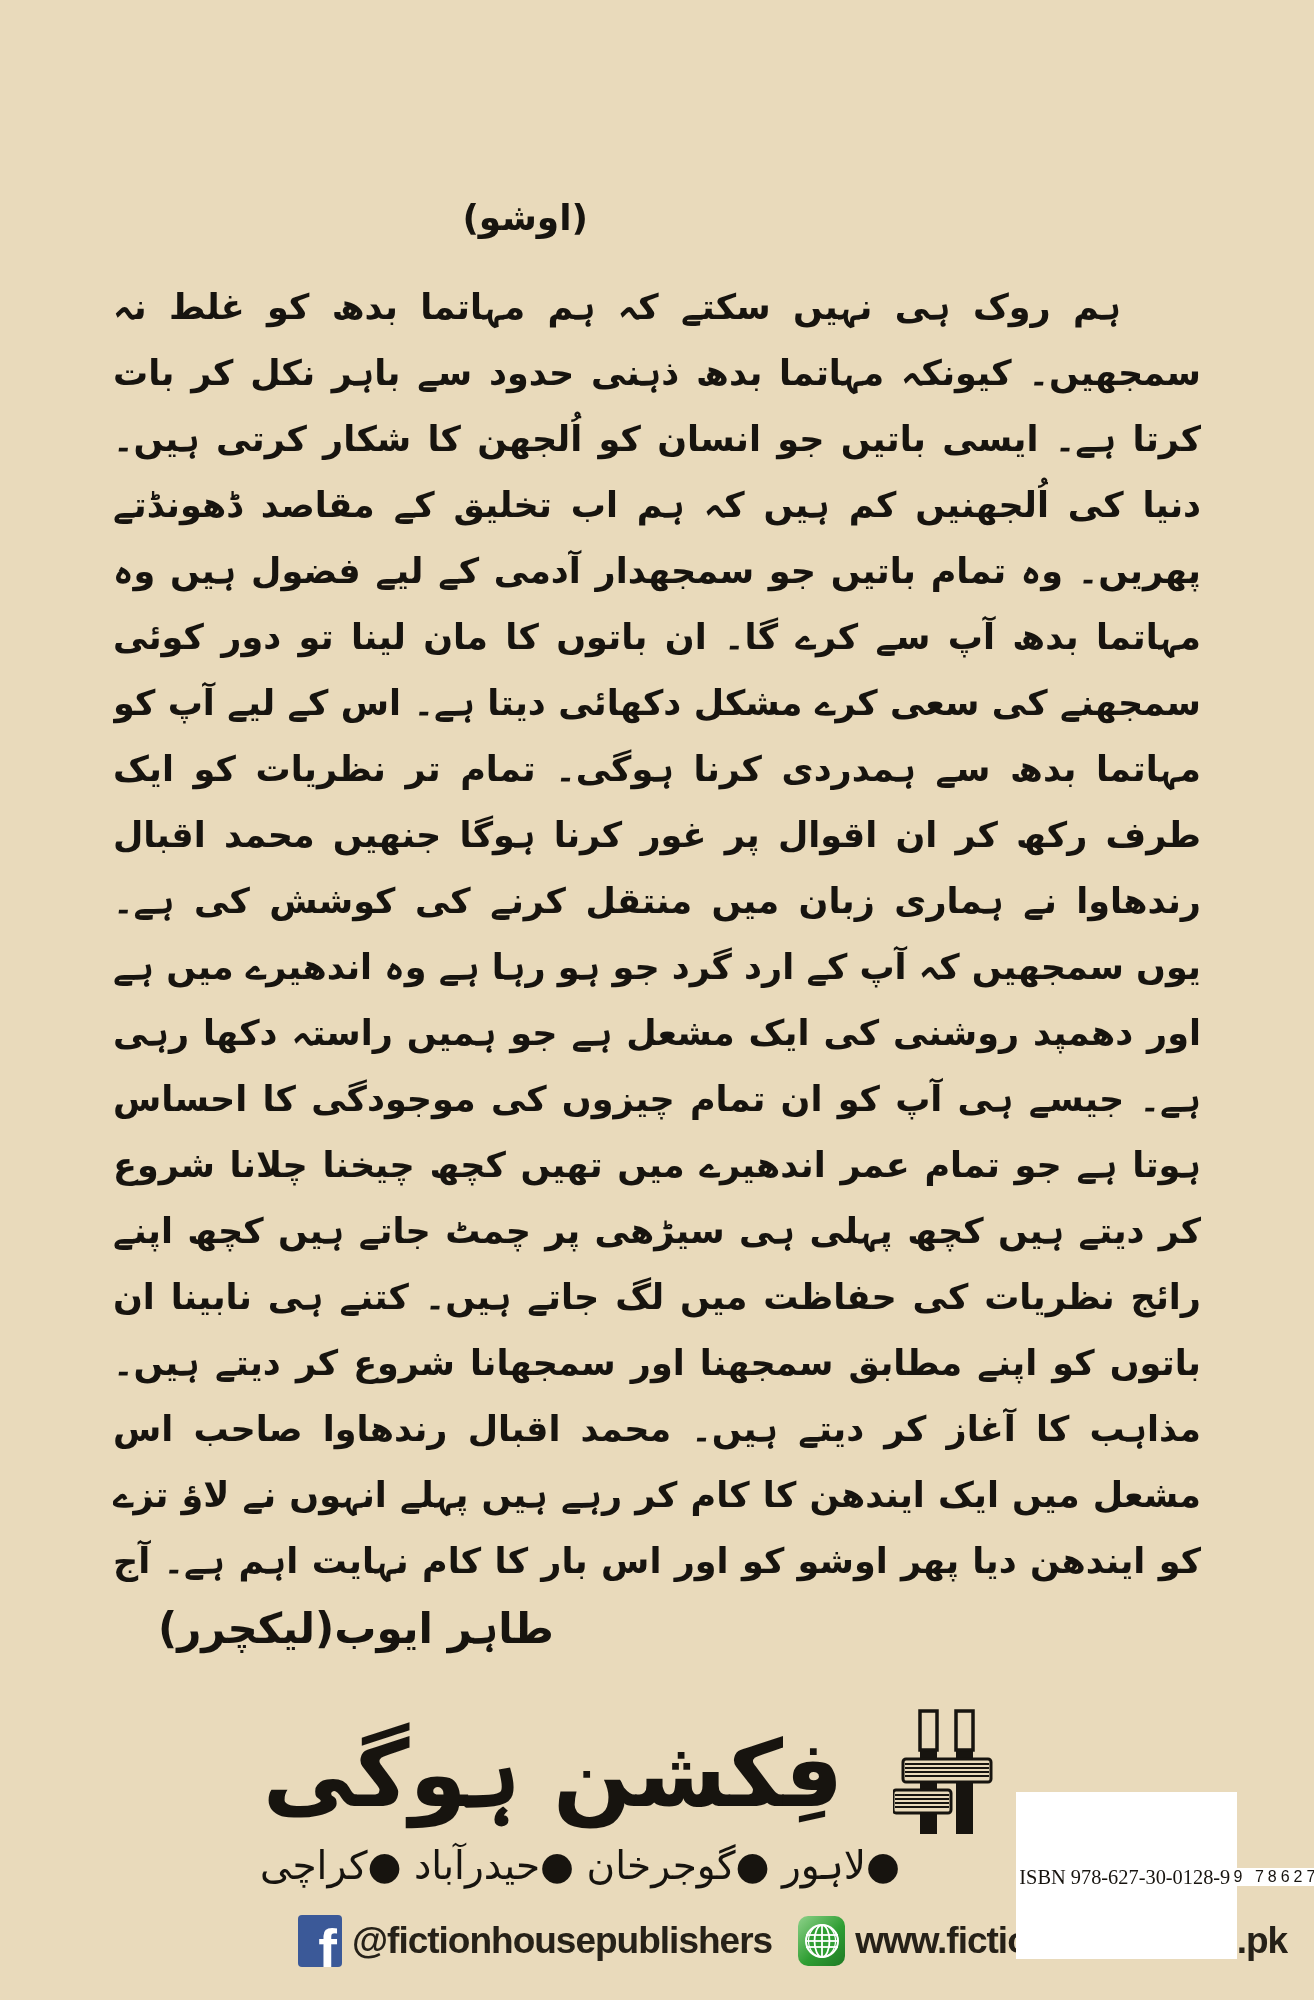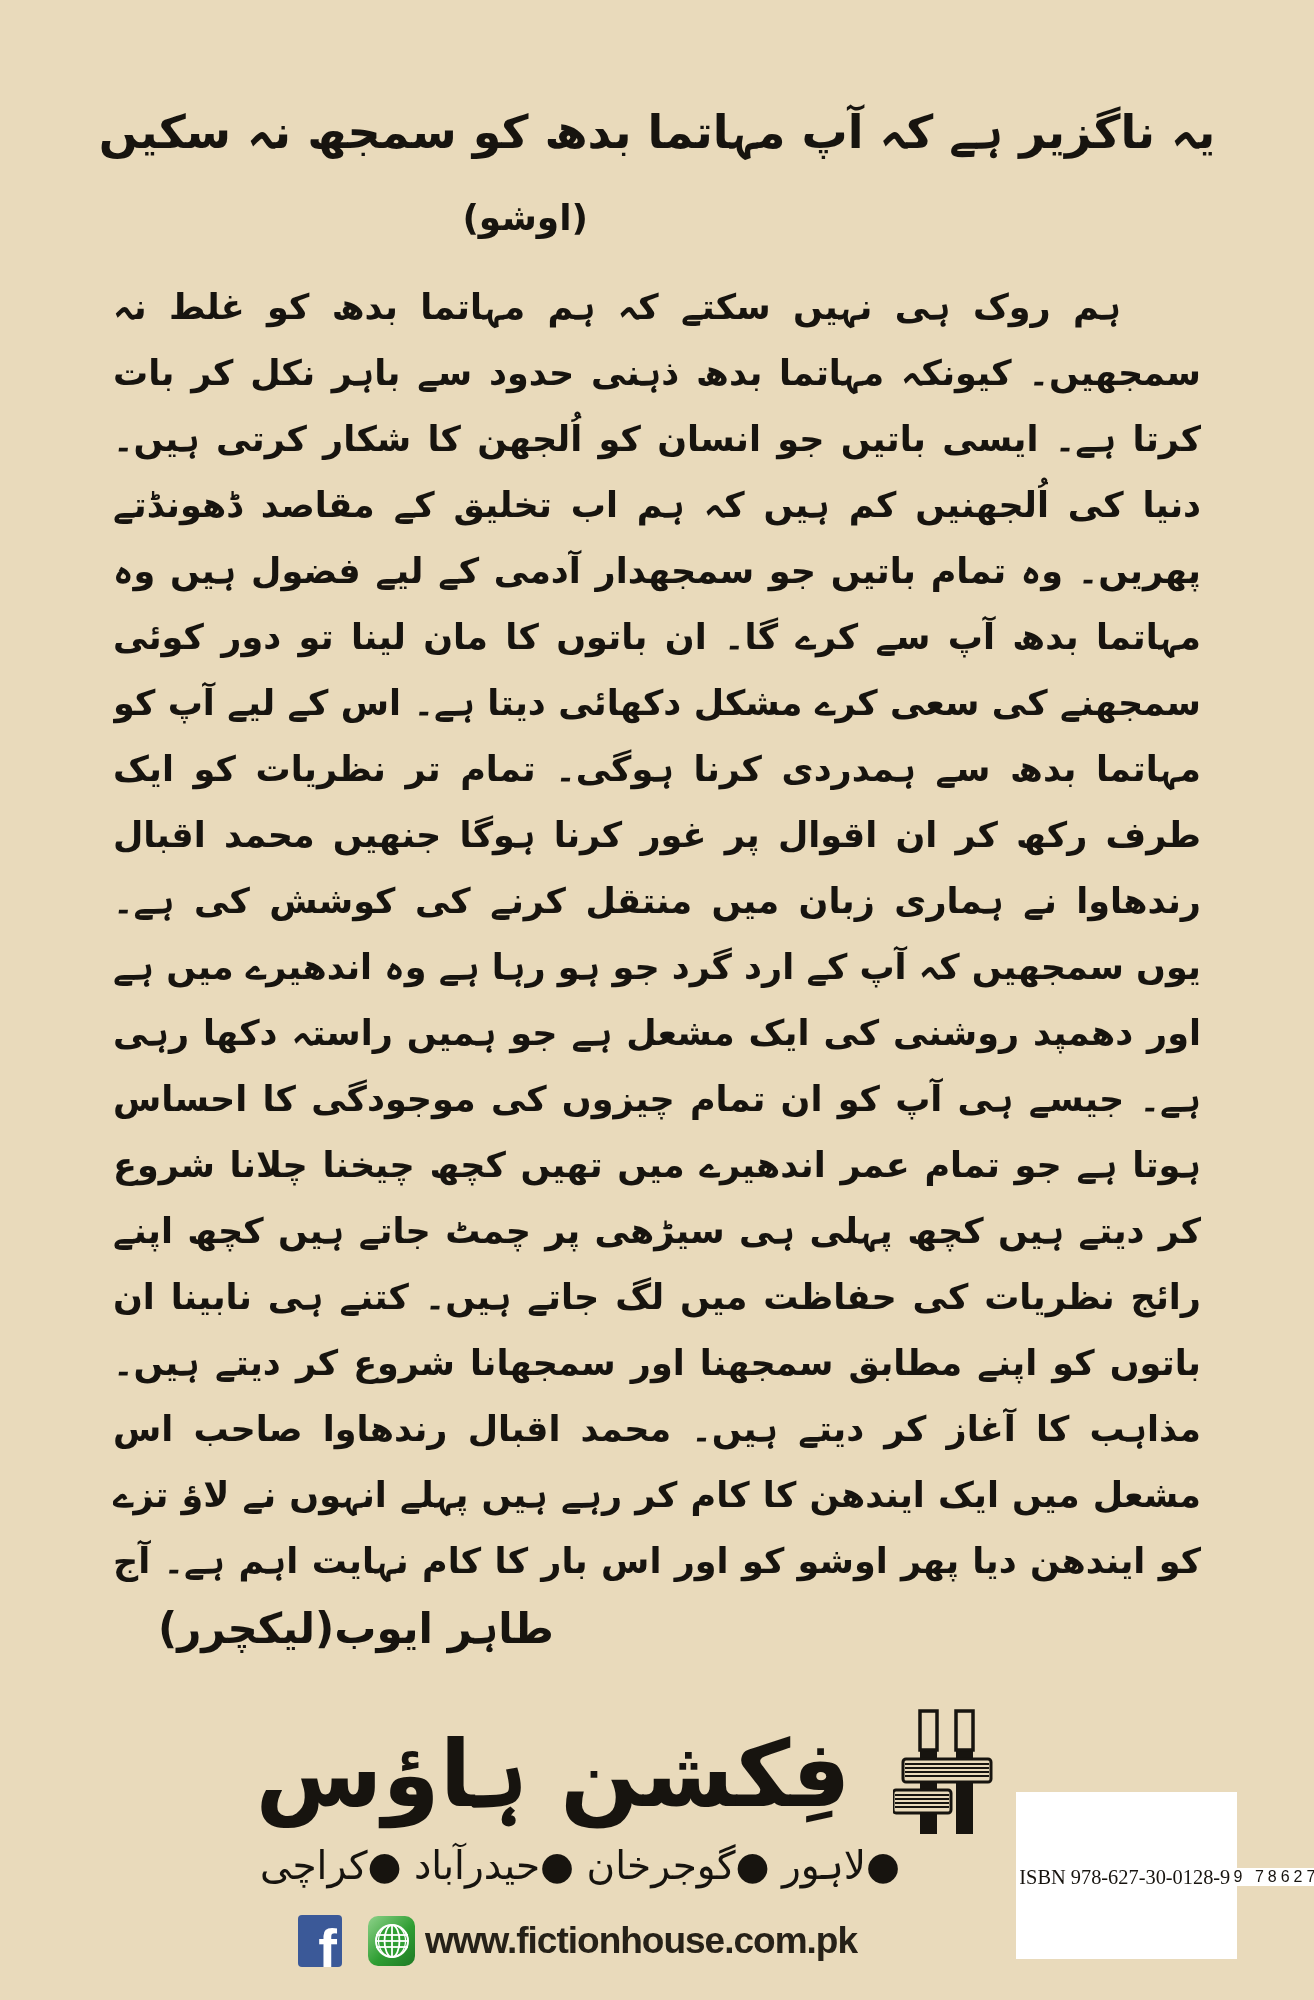--- a/index.html
+++ b/index.html
@@ -83,30 +83,29 @@
     font-family:"Liberation Sans",sans-serif;
     font-size:16px;font-weight:normal;letter-spacing:4px;
     background:#fff;margin-top:2px;white-space:nowrap;
   }
 </style>
 </head>
 <body>
 
 <div class="cover">
 
-  <div class="heading">یہ ناگزیر ہے کہ آپ مہاتما بدھ کو سمجھ نہ سکیں</div>
   <div class="osho">(اوشو)</div>
 
   <div class="blurb">
     <p>ہم روک ہی نہیں سکتے کہ ہم مہاتما بدھ کو غلط نہ سمجھیں۔ کیونکہ مہاتما بدھ ذہنی حدود سے باہر نکل کر بات کرتا ہے۔ ایسی باتیں جو انسان کو اُلجھن کا شکار کرتی ہیں۔ دنیا کی اُلجھنیں کم ہیں کہ ہم اب تخلیق کے مقاصد ڈھونڈتے پھریں۔ وہ تمام باتیں جو سمجھدار آدمی کے لیے فضول ہیں وہ مہاتما بدھ آپ سے کرے گا۔ ان باتوں کا مان لینا تو دور کوئی سمجھنے کی سعی کرے مشکل دکھائی دیتا ہے۔ اس کے لیے آپ کو مہاتما بدھ سے ہمدردی کرنا ہوگی۔ تمام تر نظریات کو ایک طرف رکھ کر ان اقوال پر غور کرنا ہوگا جنھیں محمد اقبال رندھاوا نے ہماری زبان میں منتقل کرنے کی کوشش کی ہے۔ یوں سمجھیں کہ آپ کے ارد گرد جو ہو رہا ہے وہ اندھیرے میں ہے اور دھمپد روشنی کی ایک مشعل ہے جو ہمیں راستہ دکھا رہی ہے۔ جیسے ہی آپ کو ان تمام چیزوں کی موجودگی کا احساس ہوتا ہے جو تمام عمر اندھیرے میں تھیں کچھ چیخنا چلانا شروع کر دیتے ہیں کچھ پہلی ہی سیڑھی پر چمٹ جاتے ہیں کچھ اپنے رائج نظریات کی حفاظت میں لگ جاتے ہیں۔ کتنے ہی نابینا ان باتوں کو اپنے مطابق سمجھنا اور سمجھانا شروع کر دیتے ہیں۔ مذاہب کا آغاز کر دیتے ہیں۔ محمد اقبال رندھاوا صاحب اس مشعل میں ایک ایندھن کا کام کر رہے ہیں پہلے انہوں نے لاؤ تزے کو ایندھن دیا پھر اوشو کو اور اس بار کا کام نہایت اہم ہے۔ آج کا ترقی یافتہ انسان اپنی منطق اور سائنسی نتائج کی دلیل کے ساتھ کھڑا ہے۔ مگر اس مشینی ترقی میں بنیادی سوالات کا جواب ڈھونڈتا ہوا انسان اندھیر نگری میں پہنچ جاتا ہے تو مہاتما بدھ کھڑکی کھولتا ہے اور کھلا آسمان نظر آتا ہے۔ یہ کتاب کسی راز سے پردہ نہیں اُٹھا پائے گی۔ لیکن یہ کتاب نابینا افراد کو روشنی ضرور فراہم کرے گی۔ خیالات جب تمام لوازمات کے ساتھ ایک مرکز پر اکھٹے ہو جائیں تو کیسی روشنی ہوگی؟</p>
 
   </div>
   <div class="reviewer">طاہر ایوب(لیکچرر)</div>
 
-  <div class="logo-text">فِکشن ہاؤس</div>
+  <div class="logo-text">فِکشن ہوگی</div>
 
   <div class="logo-mark">
     <svg width="102" height="130" viewBox="0 0 102 130" xmlns="http://www.w3.org/2000/svg">
 
       <rect x="27" y="42" width="17" height="84" fill="#17140f"></rect>
       <rect x="63" y="42" width="17" height="84" fill="#17140f"></rect>
 
       <g>
         <rect x="10" y="51" width="88" height="23" rx="3" fill="#e9dabb" stroke="#17140f" stroke-width="3"></rect>
         <line x1="12" y1="56" x2="96" y2="56" stroke="#17140f" stroke-width="2"></line>
@@ -127,20 +126,21 @@
       <rect x="63" y="3" width="17" height="39" fill="none" stroke="#17140f" stroke-width="3.5"></rect>
     </svg>
   </div>
 
   <div class="cities">●لاہور ●گوجرخان ●حیدرآباد ●کراچی</div>
 
   <div class="social-row">
     <div class="fb-badge">
         <span>f</span>
       </div>
+    <div>@fictionhousepublishers</div>
     <div class="social-gap"></div>
     <div class="globe-badge">
       <svg width="38" height="38" viewBox="0 0 38 38" xmlns="http://www.w3.org/2000/svg">
         <circle cx="19" cy="19" r="16" fill="#2f9e33" stroke="#ffffff" stroke-width="2"></circle>
         <ellipse cx="19" cy="19" rx="7.5" ry="16" fill="none" stroke="#ffffff" stroke-width="1.8"></ellipse>
         <ellipse cx="19" cy="19" rx="13.5" ry="16" fill="none" stroke="#ffffff" stroke-width="1.2"></ellipse>
         <line x1="3" y1="13" x2="35" y2="13" stroke="#ffffff" stroke-width="1.8"></line>
         <line x1="3" y1="19" x2="35" y2="19" stroke="#ffffff" stroke-width="1.8"></line>
         <line x1="3" y1="25" x2="35" y2="25" stroke="#ffffff" stroke-width="1.8"></line>
         <line x1="19" y1="3" x2="19" y2="35" stroke="#ffffff" stroke-width="1.8"></line>

